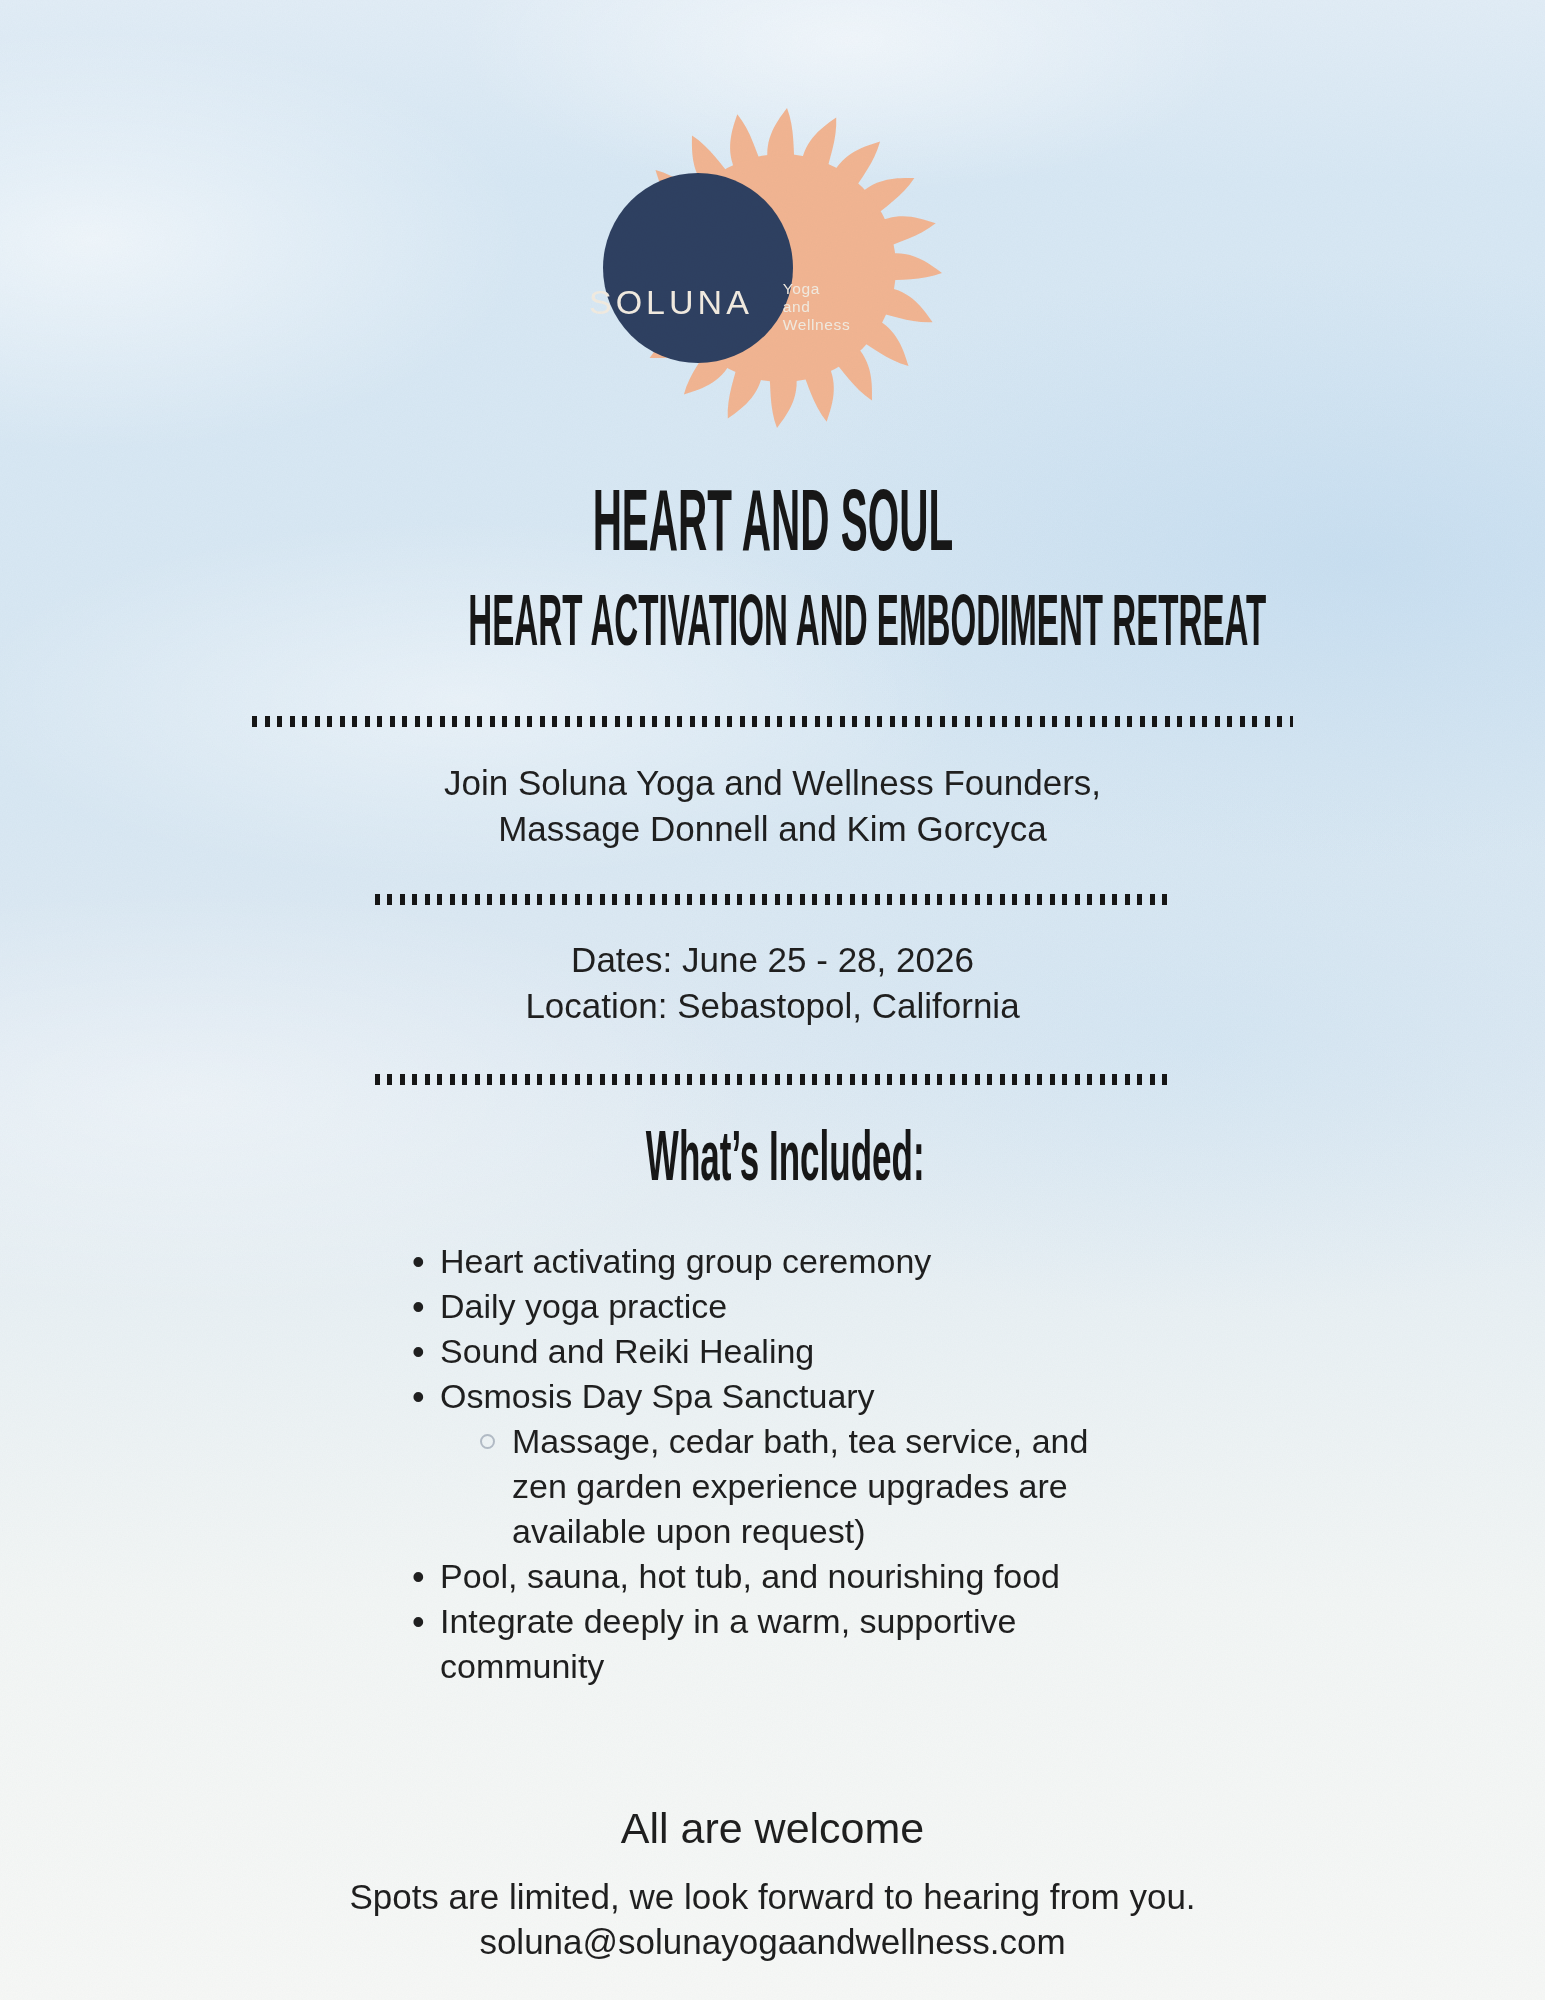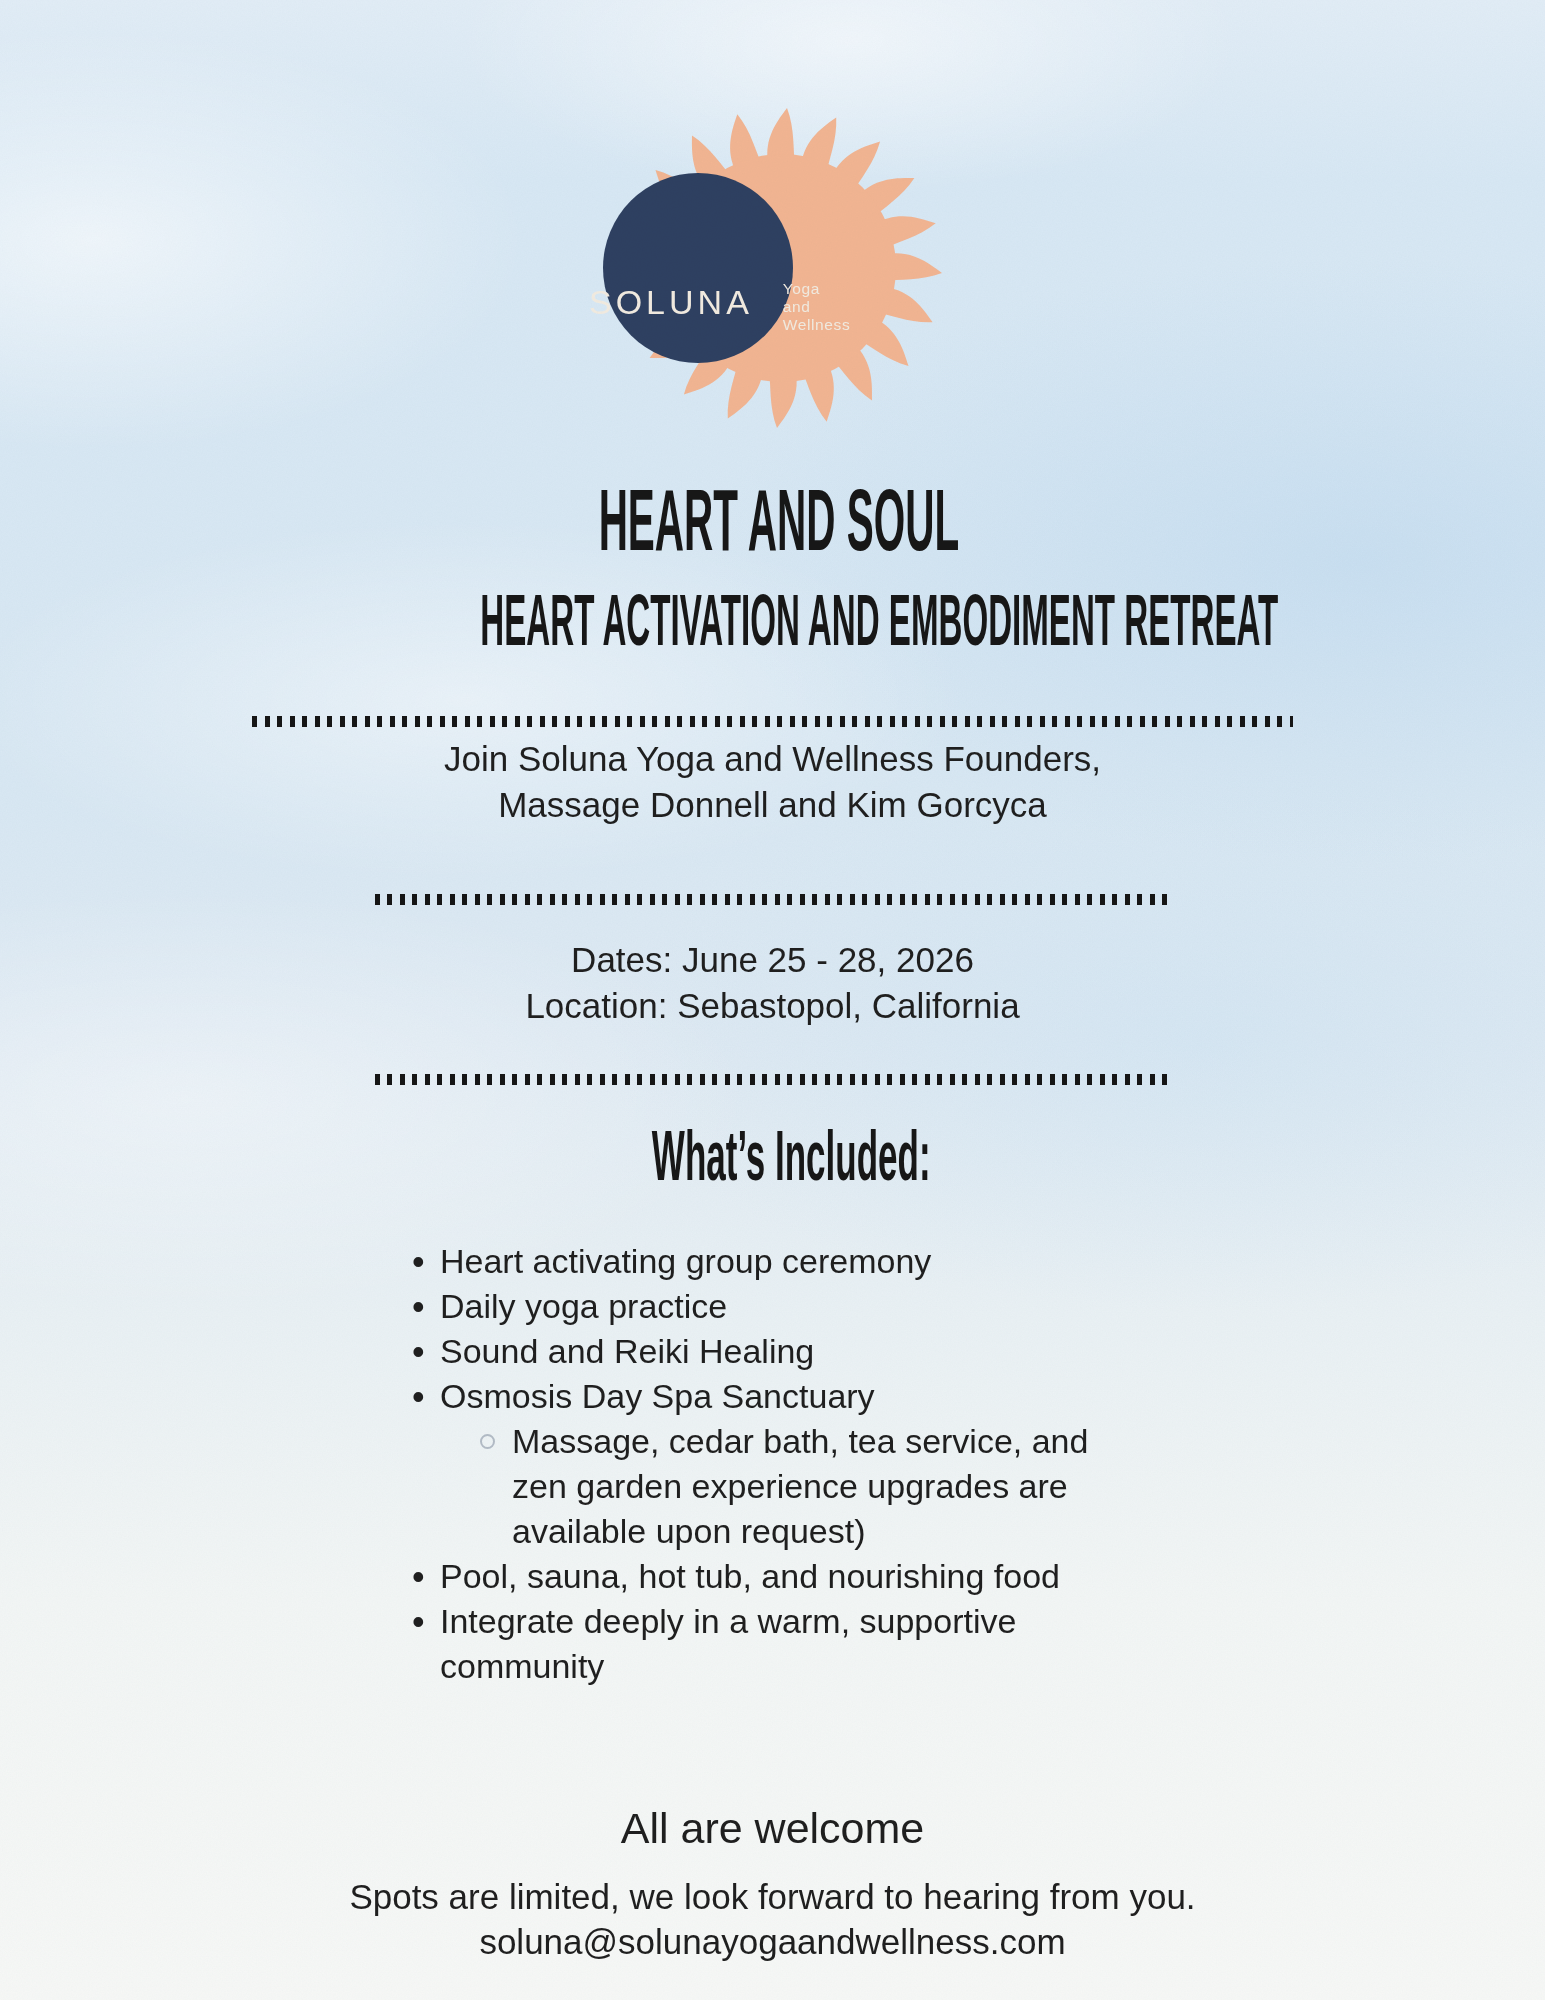--- a/index.html
+++ b/index.html
@@ -20,35 +20,35 @@
   
   .logo{position:absolute;top:85px;left:572px;width:420px;height:370px;}
   .sun-svg{position:absolute;left:40px;top:13px;width:340px;height:340px;}
   .navy-circle{
     position:absolute;left:31px;top:88px;width:190px;height:190px;border-radius:50%;
     display:flex;flex-direction:row;align-items:center;box-sizing:border-box;padding-top:68px;
   }
   .brand{font-size:34px;letter-spacing:4px;font-weight:400;transform:translateX(-14px);}
   .tagline{font-size:15.5px;letter-spacing:.6px;margin-top:9px;transform:translateX(16px);}
   
-  .hline{position:absolute;left:12px;right:0;text-align:center;white-space:nowrap;color:#171717;}
+  .hline{position:absolute;left:0;right:0;text-align:center;white-space:nowrap;color:#171717;}
   .cond{display:inline-block;transform:scaleX(.46);transform-origin:center;font-weight:700;}
   #title1{top:474px;font-size:88px;line-height:92px;}
   #title2{top:574px;font-size:72px;line-height:92px;}
   #included-heading{top:1116px;font-size:70px;line-height:80px;}
   #included-heading .cond{transform:scaleX(.5) translateX(25px);}
   
   .divider{position:absolute;height:11px;
     background-image:repeating-linear-gradient(90deg,#161616 0 5px,transparent 5px 12.5px);}
   #divider1{top:716px;left:252px;width:1041px;}
   #divider2{top:894px;left:375px;width:792px;}
   #divider3{top:1074px;left:375px;width:792px;}
   
   .centerblock{position:absolute;left:0;right:0;text-align:center;font-size:35px;line-height:46px;color:#1f1f1f;}
-  #intro{top:736px;}
+  #intro{top:760px;}
   #details{top:937px;}
   #welcome{top:1805px;font-size:43px;}
   #footer{top:1874px;line-height:45px;}
   
   .list{position:absolute;top:1239px;left:412px;width:740px;font-size:34px;line-height:45px;color:#1f1f1f;}
   .li{display:flex;align-items:flex-start;}
   .li .b{width:28px;flex:0 0 28px;font-size:36px;line-height:45px;}
   .li .t{max-width:705px;}
   .sli{display:flex;align-items:flex-start;padding-left:68px;}
   .sli .sb{flex:0 0 11px;width:11px;height:11px;border:2.5px solid #b3bcc6;border-radius:50%;margin:15px 17px 0 0;}

